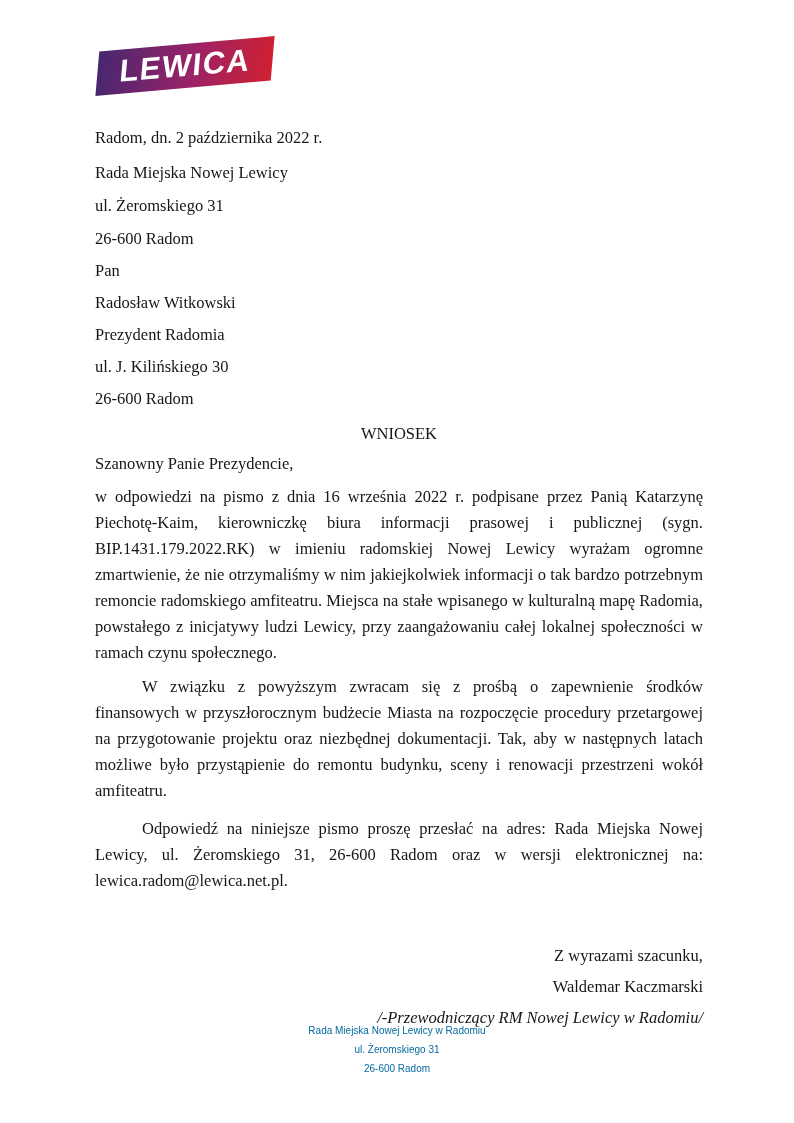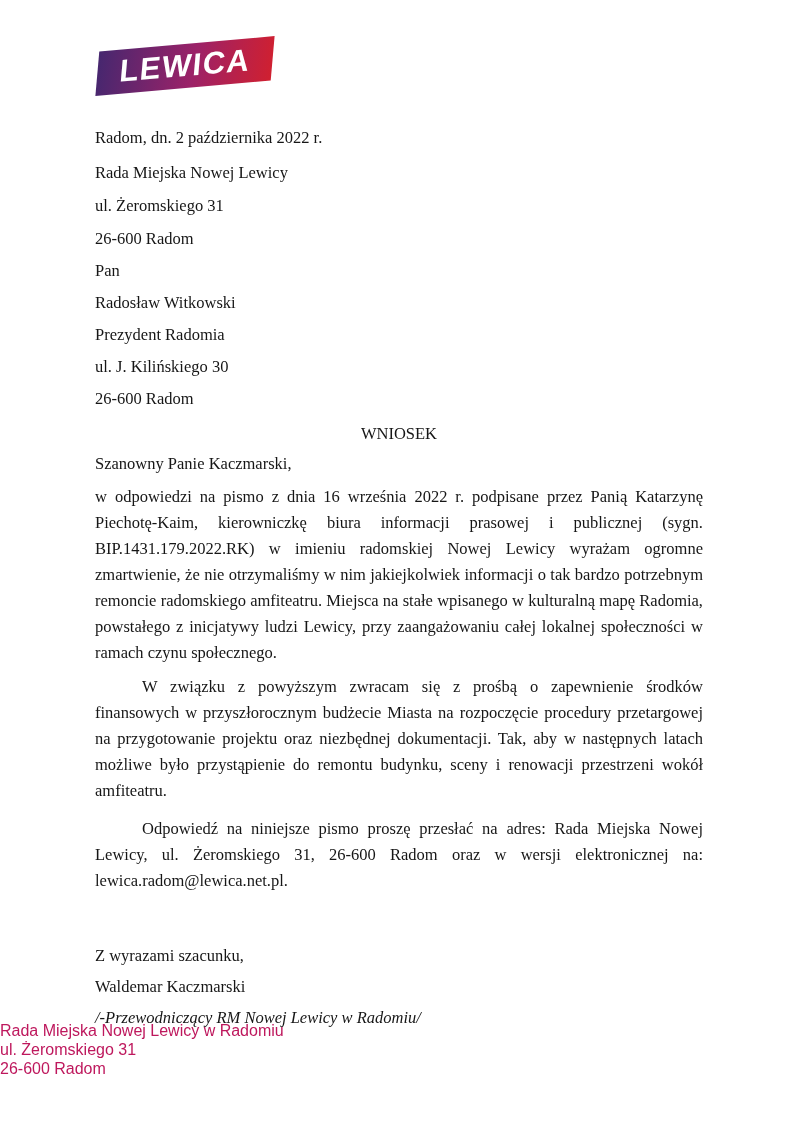--- a/index.html
+++ b/index.html
@@ -89,37 +89,37 @@
   }
   .body-par + .body-par {
     margin-top: 8px;
   }
   .body-par.last {
     margin-top: 12px;
   }
   
   .signature-block {
     margin-top: 46px;
-    text-align: left;
+    text-align: right;
     line-height: 31px;
   }
   .signature-block .italic-line {
     font-style: italic;
   }
   
   .page-footer {
     position: absolute;
     left: 0;
     right: 0;
     top: 1021px;
-    text-align: left;
+    text-align: center;
     font-family: "Liberation Sans", "DejaVu Sans", sans-serif;
-    font-size: 16px;
+    font-size: 10px;
     line-height: 19px;
-    color: #be185d;
+    color: #0369a1;
   }
 </style>
 </head>
 <body>
 
 <div class="page">
   <div class="content">
 
     <div class="logo-wrap">
       <div class="logo-banner" style="background: linear-gradient(95deg, rgb(70, 39, 111) 0%, rgb(156, 34, 104) 55%, rgb(208, 32, 48) 100%);">
@@ -138,21 +138,21 @@
     <div class="recipient-block">
       <div>Pan</div>
       <div>Radosław Witkowski</div>
       <div>Prezydent Radomia</div>
       <div>ul. J. Kilińskiego 30</div>
       <div>26-600 Radom</div>
     </div>
 
     <div class="letter-title">WNIOSEK</div>
 
-    <div class="salutation">Szanowny Panie Kaczmarski,</div>
+    <div class="salutation">Szanowny Panie Prezydencie,</div>
 
     <p class="body-par first">w odpowiedzi na pismo z dnia 16 września 2022 r. podpisane przez Panią Katarzynę Piechotę-Kaim, kierowniczkę biura informacji prasowej i publicznej (sygn. BIP.1431.179.2022.RK) w imieniu radomskiej Nowej Lewicy wyrażam ogromne zmartwienie, że nie otrzymaliśmy w nim jakiejkolwiek informacji o tak bardzo potrzebnym remoncie radomskiego amfiteatru. Miejsca na stałe wpisanego w kulturalną mapę Radomia, powstałego z inicjatywy ludzi Lewicy, przy zaangażowaniu całej lokalnej społeczności w ramach czynu społecznego.</p>
     <p class="body-par indented">W związku z powyższym zwracam się z prośbą o zapewnienie środków finansowych w przyszłorocznym budżecie Miasta na rozpoczęcie procedury przetargowej na przygotowanie projektu oraz niezbędnej dokumentacji. Tak, aby w następnych latach możliwe było przystąpienie do remontu budynku, sceny i renowacji przestrzeni wokół amfiteatru.</p>
     <p class="body-par indented last">Odpowiedź na niniejsze pismo proszę przesłać na adres: Rada Miejska Nowej Lewicy, ul. Żeromskiego 31, 26-600 Radom oraz w wersji elektronicznej na: lewica.radom@lewica.net.pl.</p>
 
     <div class="signature-block">
       <div>Z wyrazami szacunku,</div>
       <div>Waldemar Kaczmarski</div>
       <div class="italic-line">/-Przewodniczący RM Nowej Lewicy w Radomiu/</div>
     </div>

